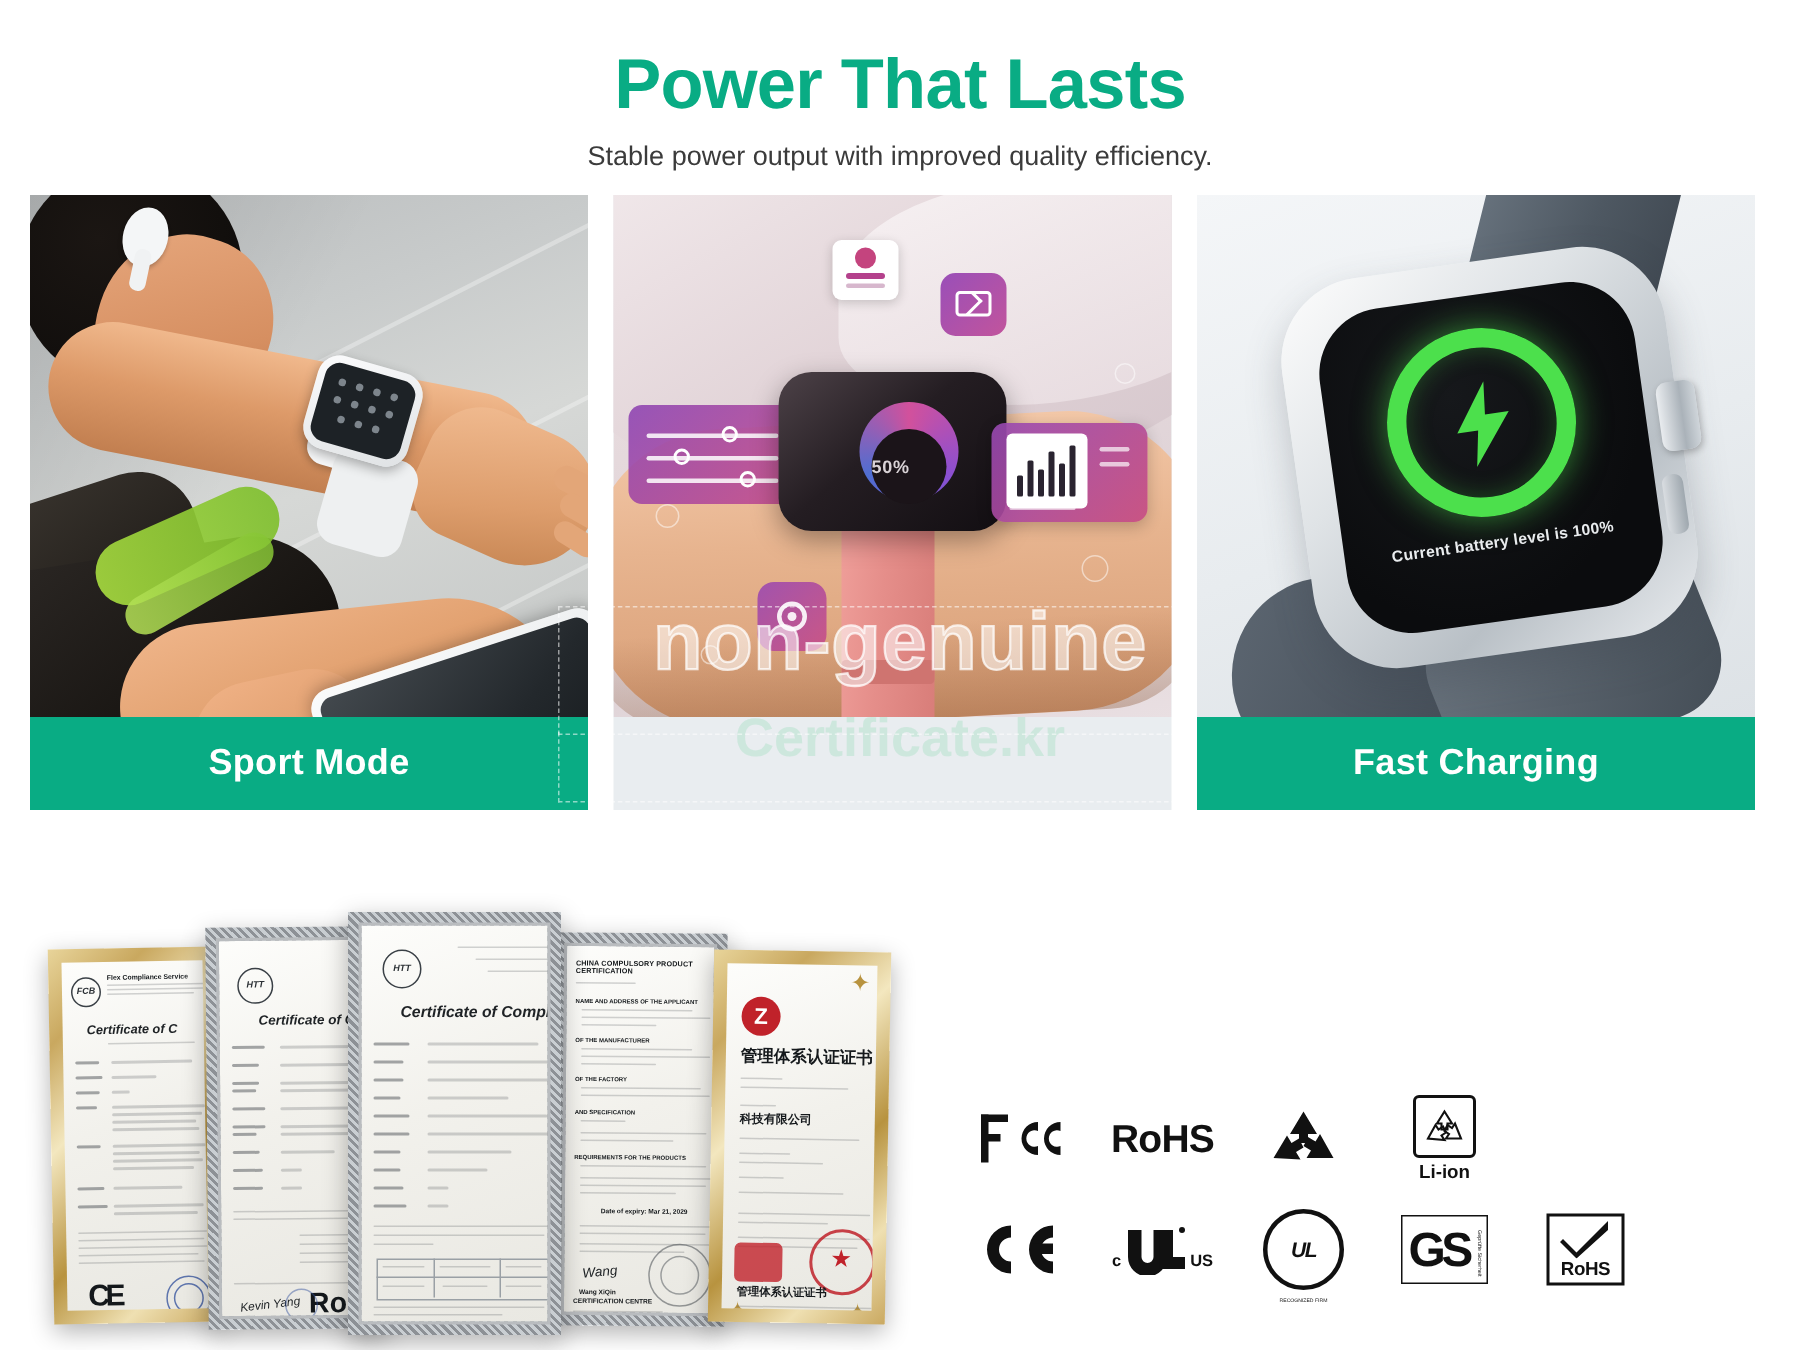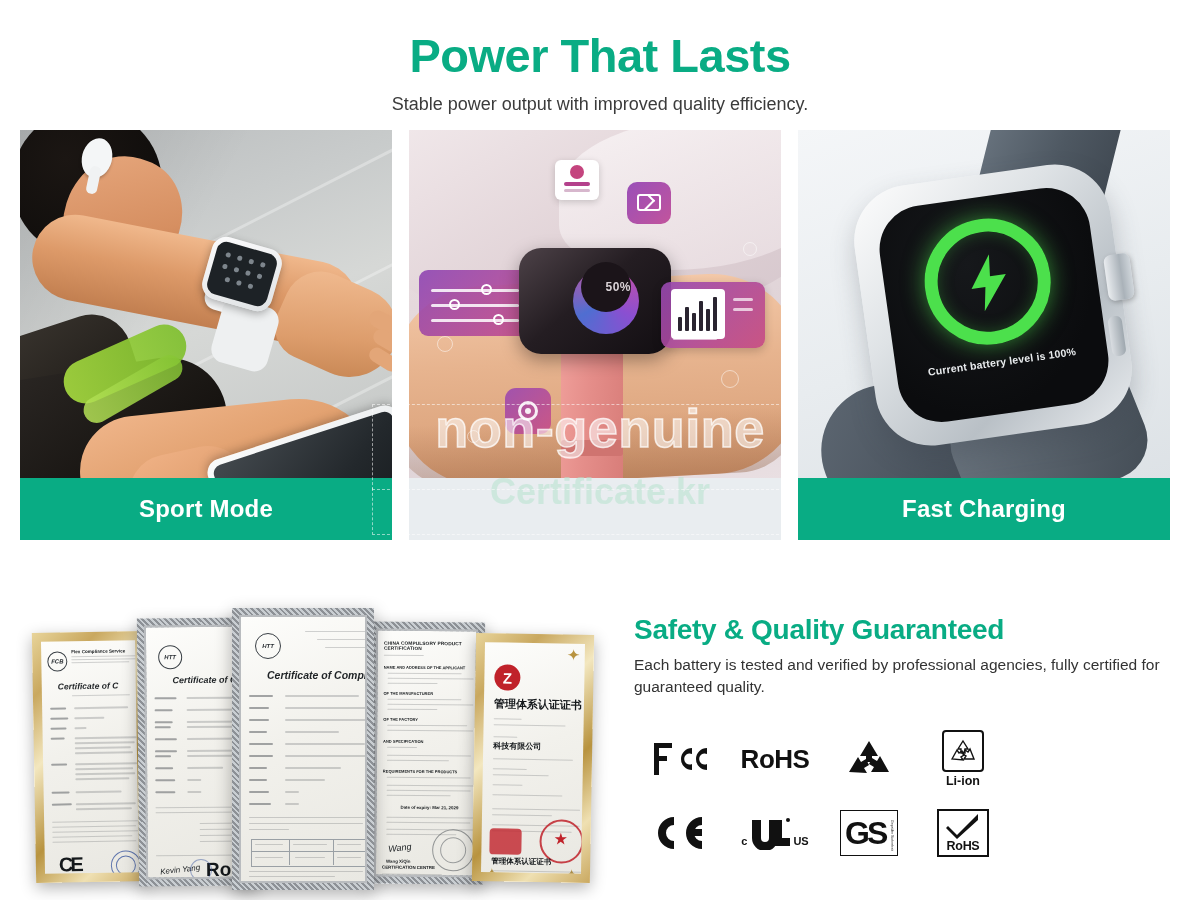--- a/index.html
+++ b/index.html
@@ -99,22 +99,22 @@
     background:linear-gradient(180deg,rgba(150,95,60,0) 0%,rgba(140,88,55,.38) 100%);transform:rotate(-3deg);}
   .p2-band{position:absolute;left:152px;top:176px;width:62px;height:186px;border-radius:8px;
     background:linear-gradient(95deg,#f0a09b 0%,#e58e8a 45%,#d87d79 100%);}
   .p2-band-b{position:absolute;left:152px;top:310px;width:62px;height:16px;border-radius:3px;
     background:#cf7470;}
   .p2-watch{position:absolute;left:110px;top:118px;width:152px;height:106px;border-radius:22px;
     background:linear-gradient(140deg,#4d4248 0%,#241d22 45%,#120e12 100%);
     box-shadow:0 6px 18px rgba(0,0,0,.35);}
   .p2-ring{position:absolute;left:54px;top:20px;width:66px;height:66px;border-radius:50%;
     background:conic-gradient(#d2519c,#8b4fd1,#4f6ed1,#d2519c);}
-  .p2-ring-in{position:absolute;left:62px;top:14px;width:50px;height:50px;border-radius:50%;
-    background:#1b1419;display:flex;align-items:center;justify-content:flex-end;}
+  .p2-ring-in{position:absolute;left:62px;top:38px;width:50px;height:50px;border-radius:50%;
+    background:#1b1419;display:flex;align-items:center;justify-content:flex-start;}
   .p2-pct{color:#d9d2d6;font-size:12px;font-weight:bold;letter-spacing:.5px;}
   .card-sl{position:absolute;height:3px;border-radius:2px;background:rgba(255,255,255,.85);}
   .card-kn{position:absolute;width:11px;height:11px;border-radius:50%;border:2px solid #fff;box-sizing:border-box;}
   .p2-chartcard{position:absolute;left:252px;top:152px;width:104px;height:66px;border-radius:9px;
     background:linear-gradient(135deg,rgba(150,72,178,.9),rgba(198,74,130,.9));
     box-shadow:0 3px 10px rgba(0,0,0,.2);}
   .p2-chart-in{position:absolute;left:10px;top:7px;width:54px;height:50px;border-radius:4px;background:#fff;}
   .bar{position:absolute;bottom:8px;width:4px;background:#2a2430;border-radius:1px;}
   .p2-mailcard{position:absolute;left:218px;top:52px;width:44px;height:42px;border-radius:10px;
     background:linear-gradient(135deg,rgba(146,66,180,.92),rgba(190,72,150,.92));}
@@ -558,24 +558,20 @@
         <div class="stamp red" style="left:58px;top:176px;width:40px;height:40px;"></div>
         <div class="star" style="left:72px;top:186px;">★</div>
         <div style="position:absolute;left:8px;top:186px;width:32px;height:26px;border-radius:4px;background:#c0222a;opacity:.8;"></div>
         <div class="cn-ttl" style="left:10px;top:214px;font-size:7.5px;">管理体系认证证书</div>
         <div class="ln lite" style="left:10px;top:228px;width:90px;height:1px;"></div>
 
       </div>
     </div>
   </div>
 
-  <div class="safety">
-    <div class="saf-ttl">Safety &amp; Quality Guaranteed</div>
-    <div class="saf-sub">Each battery is tested and verified by professional agencies, fully certified for guaranteed quality.</div>
-  </div>
 
   <div class="badges">
 
     <div class="brow">
       <div class="bcell">
         <svg width="58" height="40" viewBox="0 0 58 40">
           <rect x="2" y="4" width="5" height="32" fill="#111"></rect>
           <rect x="2" y="4" width="18" height="5" fill="#111"></rect>
           <rect x="2" y="17" width="13" height="5" fill="#111"></rect>
           <path d="M40 9 A11 11 0 1 0 40 31 L40 25 A5.5 5.5 0 1 1 40 15 Z" fill="#111"></path>
@@ -619,20 +615,26 @@
           <span class="b-cul-c">c</span>
           <svg width="42" height="34" viewBox="0 0 42 34">
             <path d="M3 4 L12 4 L12 22 A4 4 0 0 0 20 22 L20 4 L29 4 L29 22 A12.5 12.5 0 0 1 3 22 Z" fill="#111"></path>
             <path d="M24 4 L33 4 L33 22 L41 22 L41 30 L24 30 Z" fill="#111"></path>
             <circle cx="39" cy="4" r="2" fill="#111"></circle>
           </svg>
           <span class="b-cul-us">US</span>
         </div>
       </div>
       <div class="bcell">
+        <div class="b-ul">
+          <span class="b-ul-t">UL</span>
+          <span class="b-ul-sub">RECOGNIZED FIRM</span>
+        </div>
+      </div>
+      <div class="bcell">
         <div class="b-gs">
           <span class="b-gs-t">GS</span>
           <span class="b-gs-s">Geprüfte Sicherheit</span>
         </div>
       </div>
       <div class="bcell">
         <div class="b-rohs">
           <svg width="36" height="26" viewBox="0 0 36 26" style="position:absolute;top:2px;">
             <path d="M3 13 L12 22 L33 1 L33 7 L12 26 L1 15 Z" fill="#111"></path>
           </svg>

